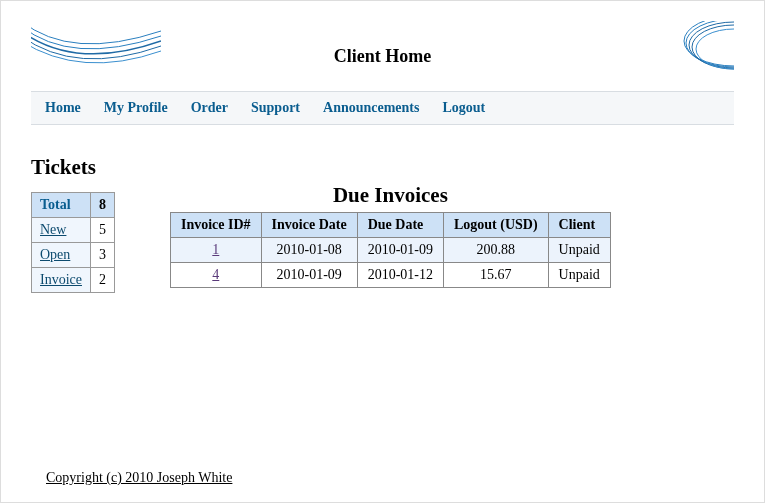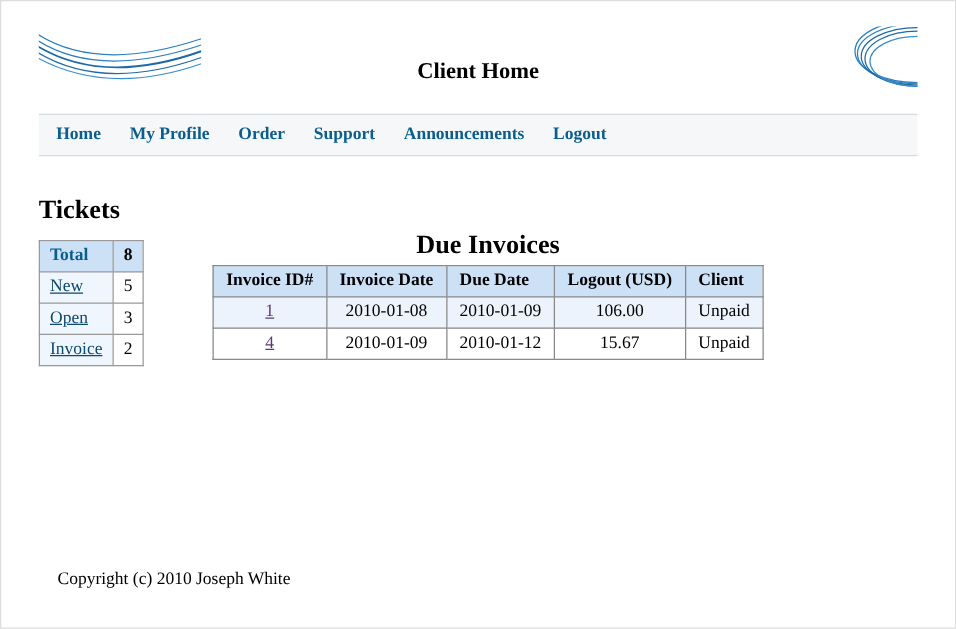--- a/index.html
+++ b/index.html
@@ -93,23 +93,24 @@
     .invoices-table td {
       padding: 4px 10px;
       font-size: 14px;
       border: 1px solid #888;
       text-align: center;
     }
     .invoices-table tr.alt td { background: #ecf3fc; }
     .invoices-table a { color: #5a3a7a; text-decoration: underline; }
     .footer {
       position: absolute;
-      bottom: 30px;
+      bottom: 16px;
       left: 45px;
       font-size: 14px;
+      text-decoration: underline;
     }
   </style>
 </head>
 <body>
 
 <div class="header">
   <svg class="wave-left" width="140" height="60" viewBox="0 0 140 60">
     <path d="M0,0 Q50,40 140,10" stroke="#2a7fbf" stroke-width="1" fill="none"></path>
     <path d="M0,5 Q50,45 140,15" stroke="#2a7fbf" stroke-width="1" fill="none"></path>
     <path d="M0,10 Q55,50 140,20" stroke="#1f6aa5" stroke-width="1.5" fill="none"></path>
@@ -168,21 +169,21 @@
         <th>Invoice ID#</th>
         <th>Invoice Date</th>
         <th>Due Date</th>
         <th>Logout (USD)</th>
         <th>Client</th>
       </tr>
       <tr class="alt">
         <td><a>1</a></td>
         <td>2010-01-08</td>
         <td>2010-01-09</td>
-        <td>106.00</td>
+        <td>200.88</td>
         <td>Unpaid</td>
       </tr>
       <tr>
         <td><a>4</a></td>
         <td>2010-01-09</td>
         <td>2010-01-12</td>
         <td>15.67</td>
         <td>Unpaid</td>
       </tr>
     </tbody>

